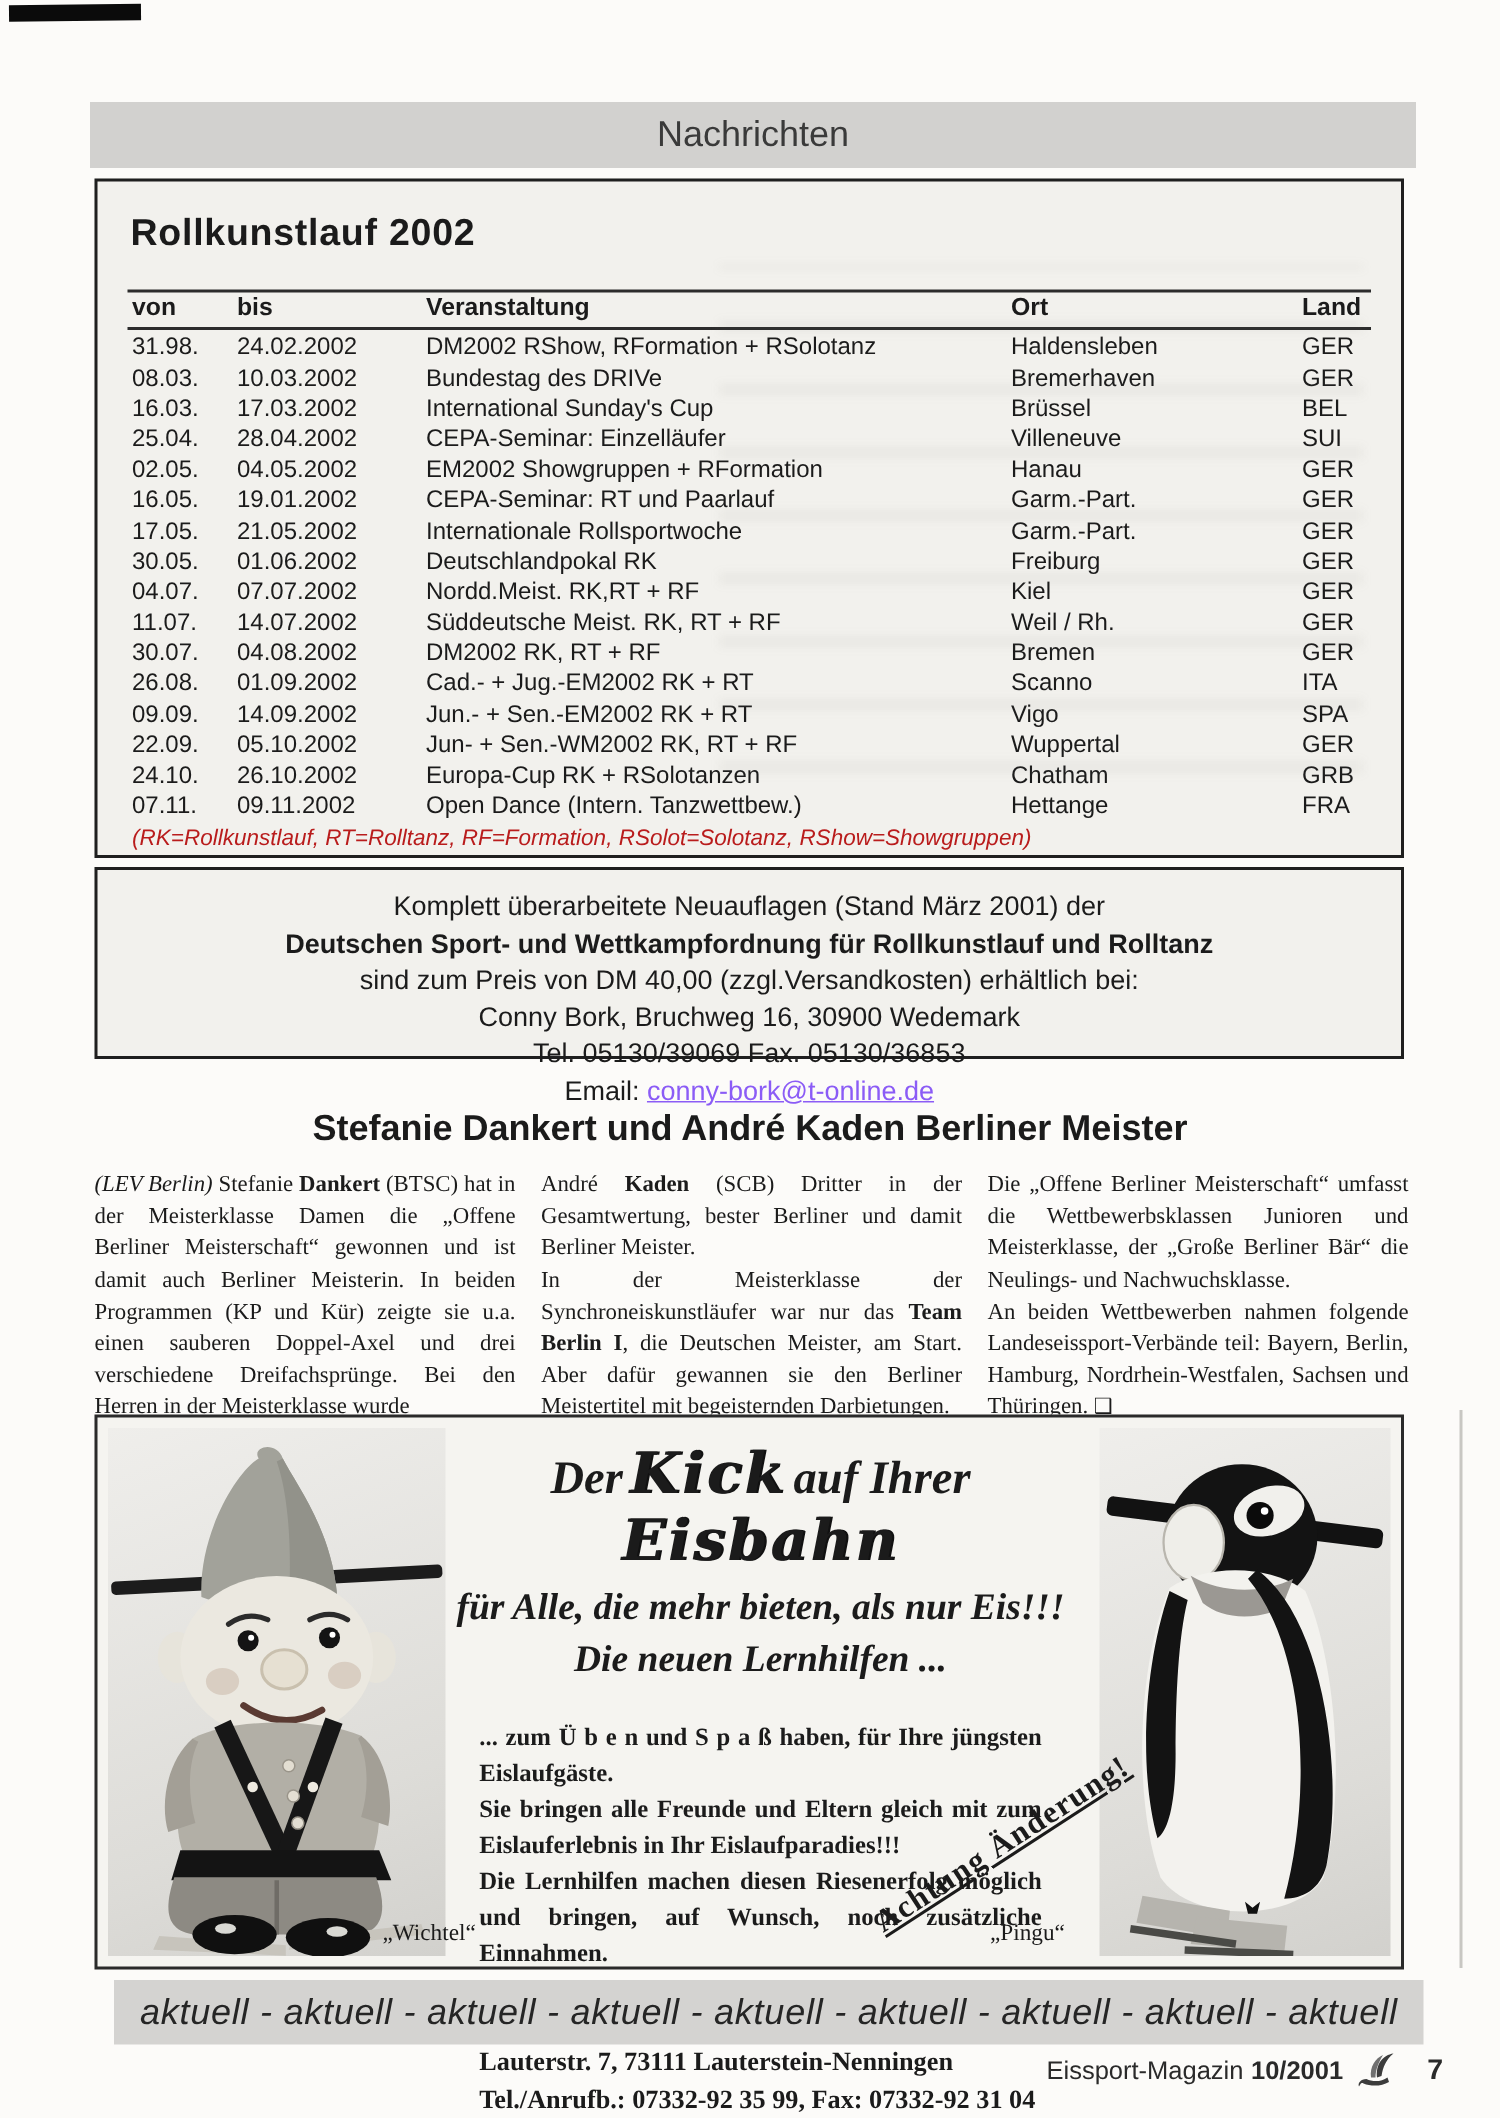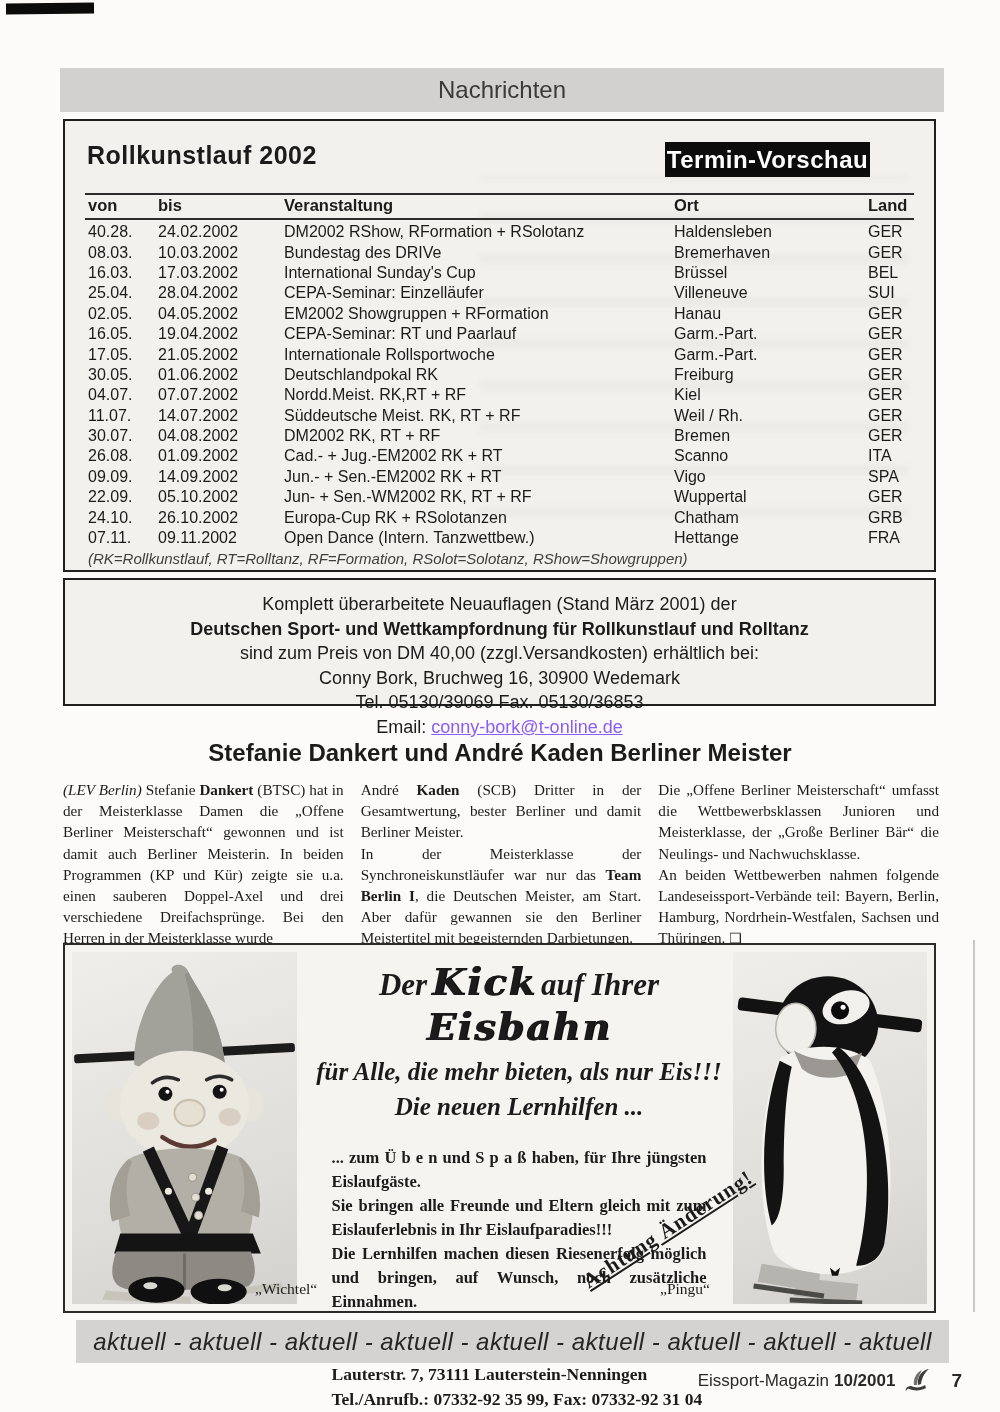--- a/index.html
+++ b/index.html
@@ -19,21 +19,21 @@
                 background:repeating-linear-gradient(0deg,rgba(125,124,118,.06) 0 9px,transparent 9px 42px);filter:blur(3px);}
   .schedule-title{position:absolute;left:22px;top:20px;margin:0;font-size:25px;font-weight:bold;letter-spacing:.5px;}
   .badge{position:absolute;left:600px;top:21px;width:205px;height:35px;background:#0c0c0c;color:#ffffff;
          font-weight:bold;font-size:24px;display:flex;align-items:center;justify-content:center;letter-spacing:.5px;}
   .grid{display:grid;grid-template-columns:70px 126px 390px 194px 1fr;padding:0 20px 0 23px;align-items:center;}
   .rule{position:absolute;left:20px;right:20px;height:0;border-top:2px solid #2c2c2c;}
   .rule-a{top:72px;}  .rule-b{top:97px;}
   .thead{position:absolute;left:0;right:0;top:73px;height:23px;font-weight:bold;font-size:16.5px;}
   .tbody{position:absolute;left:0;right:0;top:101px;}
   .row{height:20.4px;font-size:16px;}
-  .footnote{position:absolute;left:23px;top:429px;font-style:italic;font-size:15px;color:#404040;}
+  .footnote{position:absolute;left:23px;top:429px;font-style:italic;font-size:15px;color:#b91c1c;}
 
   
   .notice-box{position:absolute;left:63px;top:578px;width:873px;height:128px;border:2px solid #1f1f1f;
               background:#f2f1ed;box-sizing:border-box;text-align:center;font-size:18px;line-height:24.6px;padding-top:12px;}
   .notice-box .bold{font-weight:bold;}
   .email{color:#8b5cf6;text-decoration:underline;}
 
   
   .article-title{position:absolute;left:0;width:1000px;top:739px;margin:0;text-align:center;font-size:24px;font-weight:bold;}
   .columns{position:absolute;left:63px;top:779px;width:876px;display:flex;gap:17px;
@@ -44,21 +44,21 @@
   .col b{font-weight:bold;}
   .endmark{font-size:14px;}
 
   
   .ad-box{position:absolute;left:63px;top:943px;width:873px;height:370px;border:2px solid #2a2a2a;
           background:#f5f4f0;box-sizing:border-box;}
   .photo{position:absolute;top:7px;bottom:7px;background:linear-gradient(160deg,#efeeeb 0%,#dddcd8 70%,#d2d1cd 100%);
          display:flex;align-items:flex-end;justify-content:center;overflow:hidden;}
   .photo.left{left:7px;width:225px;}
   .photo.right{right:7px;width:194px;}
-  .ad-center{position:absolute;left:228px;top:14px;width:452px;text-align:center;}
+  .ad-center{position:absolute;left:216px;top:14px;width:452px;text-align:center;}
   .hl{font-family:"Liberation Serif",serif;font-weight:bold;font-style:italic;font-size:31px;}
   .deco{font-family:"DejaVu Serif",serif;font-weight:bold;font-style:italic;font-size:38px;
         letter-spacing:2px;text-shadow:1.5px 0 0 #111;}
   .ad-sub{font-family:"Liberation Serif",serif;font-weight:bold;font-style:italic;font-size:25px;margin-top:9px;}
   .ad-sub2{font-family:"Liberation Serif",serif;font-weight:bold;font-style:italic;font-size:25px;margin-top:7px;}
   .ad-body{margin:25px 0 0 0;padding-left:0;width:375px;margin-left:auto;margin-right:auto;text-align:justify;
            font-family:"Liberation Serif",serif;font-weight:bold;font-size:16.5px;line-height:24px;}
   .ad-body p{margin:0;}
   .ad-divider{width:352px;margin:11px auto 0 auto;border-top:2.5px solid #111;}
   .ad-contact{margin:9px auto 0 auto;width:375px;text-align:left;font-family:"Liberation Serif",serif;
@@ -85,35 +85,34 @@
 
   <div class="corner-mark"></div>
   <div class="edge-line"></div>
 
   <div class="section-bar">
     <span>Nachrichten</span>
   </div>
 
   <section class="schedule-box">
     <h1 class="schedule-title">Rollkunstlauf 2002</h1>
-    <div class="badge">Termin-Vorschau</div>
 
     <div class="rule rule-a"></div>
     <div class="thead grid">
       <span>von</span>
       <span>bis</span>
       <span>Veranstaltung</span>
       <span>Ort</span>
       <span>Land</span>
     </div>
     <div class="rule rule-b"></div>
 
     <div class="tbody">
       <div class="row grid">
-          <span>40.28.</span>
+          <span>31.98.</span>
           <span>24.02.2002</span>
           <span>DM2002 RShow, RFormation + RSolotanz</span>
           <span>Haldensleben</span>
           <span>GER</span>
         </div>
       <div class="row grid">
           <span>08.03.</span>
           <span>10.03.2002</span>
           <span>Bundestag des DRIVe</span>
           <span>Bremerhaven</span>
@@ -135,21 +134,21 @@
         </div>
       <div class="row grid">
           <span>02.05.</span>
           <span>04.05.2002</span>
           <span>EM2002 Showgruppen + RFormation</span>
           <span>Hanau</span>
           <span>GER</span>
         </div>
       <div class="row grid">
           <span>16.05.</span>
-          <span>19.04.2002</span>
+          <span>19.01.2002</span>
           <span>CEPA-Seminar: RT und Paarlauf</span>
           <span>Garm.-Part.</span>
           <span>GER</span>
         </div>
       <div class="row grid">
           <span>17.05.</span>
           <span>21.05.2002</span>
           <span>Internationale Rollsportwoche</span>
           <span>Garm.-Part.</span>
           <span>GER</span>

